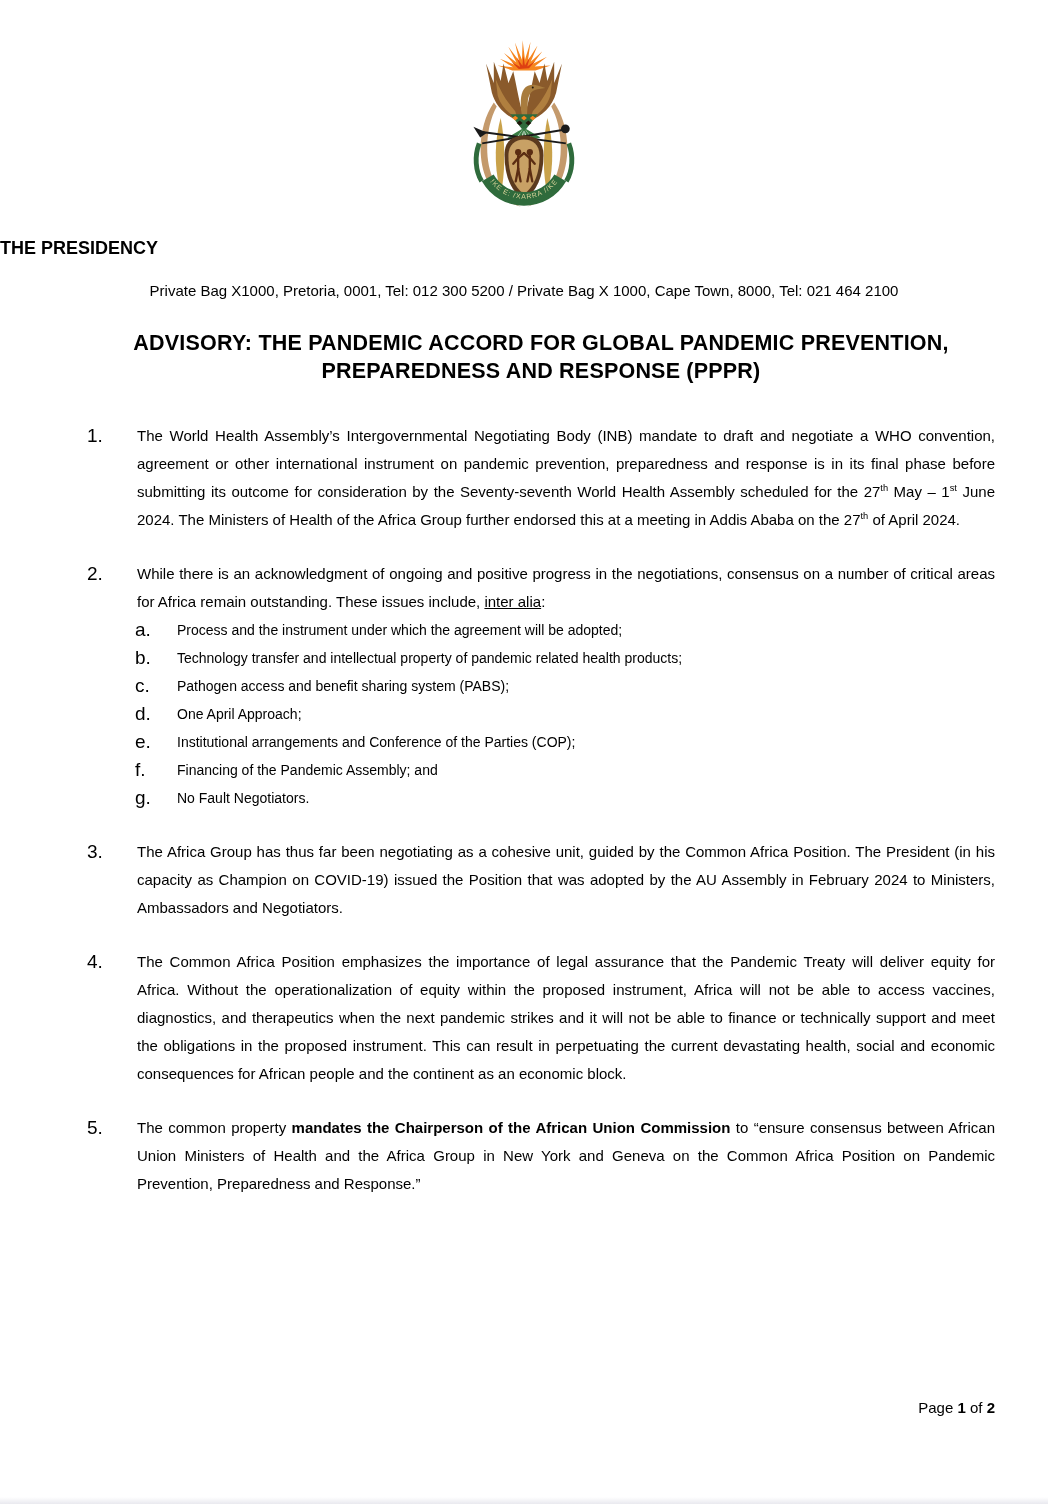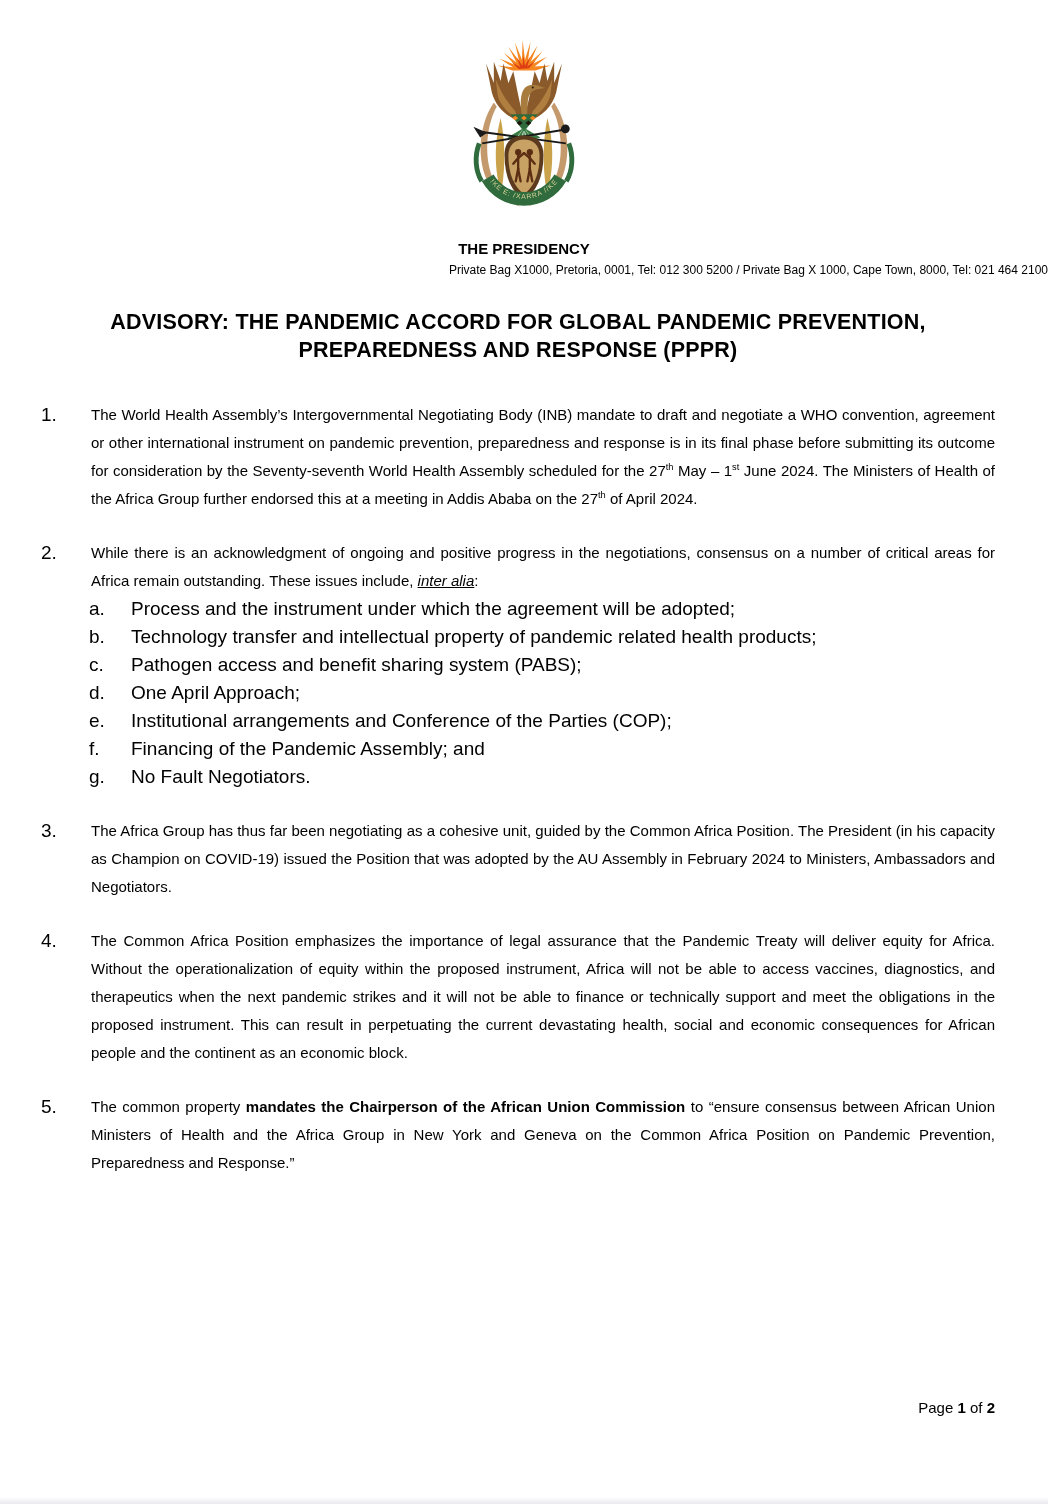--- a/index.html
+++ b/index.html
@@ -4,35 +4,35 @@
 <style>
   * { margin:0; padding:0; box-sizing:border-box; }
   html,body { background:#ffffff; }
   .page {
     position:relative; width:1048px; height:1504px; margin:0 auto;
     background:#ffffff; color:#000;
     font-family:"Liberation Sans","DejaVu Sans",sans-serif;
     overflow:hidden;
   }
   .emblem { display:block; width:146px; height:186px; margin:28px auto 0 auto; }
-  .org-block { margin-top:25px; text-align:center; font-weight:bold; font-size:15px; line-height:19px; }
-  .contact { margin-top:3px; text-align:right; font-size:12px; line-height:18px; }
+  .org-block { margin-top:25px; font-weight:bold; font-size:18px; line-height:19px; }
+  .contact { margin-top:24px; text-align:center; font-size:15px; line-height:18px; }
   .title { margin-top:29px; text-align:center; font-weight:bold; font-size:21.5px; line-height:28px; letter-spacing:.2px; }
   .title span { white-space:nowrap; }
-  .content { padding:0 53px 0 41px; }
+  .content { padding:0 53px 0 87px; }
   #paragraph-list { margin-top:37px; }
   .para { display:flex; margin-top:26px; }
   .para:first-child { margin-top:0; }
   .pnum  { flex:0 0 50px; width:50px; font-size:19px; line-height:28px; }
   .pbody { flex:1; font-size:15px; line-height:28px; text-align:justify; }
   .sub   { display:flex; margin-left:48px; }
   .slet  { flex:0 0 42px; width:42px; font-size:19px; line-height:28px; }
-  .sbody { flex:1; font-size:19px; line-height:28px; text-align:justify; }
+  .sbody { flex:1; font-size:14px; line-height:28px; text-align:justify; }
   .rb  { font-weight:bold; }
-  .riu { font-style:italic; text-decoration:underline; }
+  .riu { text-decoration:underline; }
   sup { font-size:62%; line-height:0; vertical-align:super; }
   .footer { position:absolute; top:1398px; right:53px; font-size:15px; line-height:19px; }
   .page-edge { position:absolute; left:0; right:0; bottom:0; height:7px;
     background:linear-gradient(to bottom,#ffffff,#e9e9ef); }
 </style>
 </head>
 <body>
 
 <div class="page">
 

